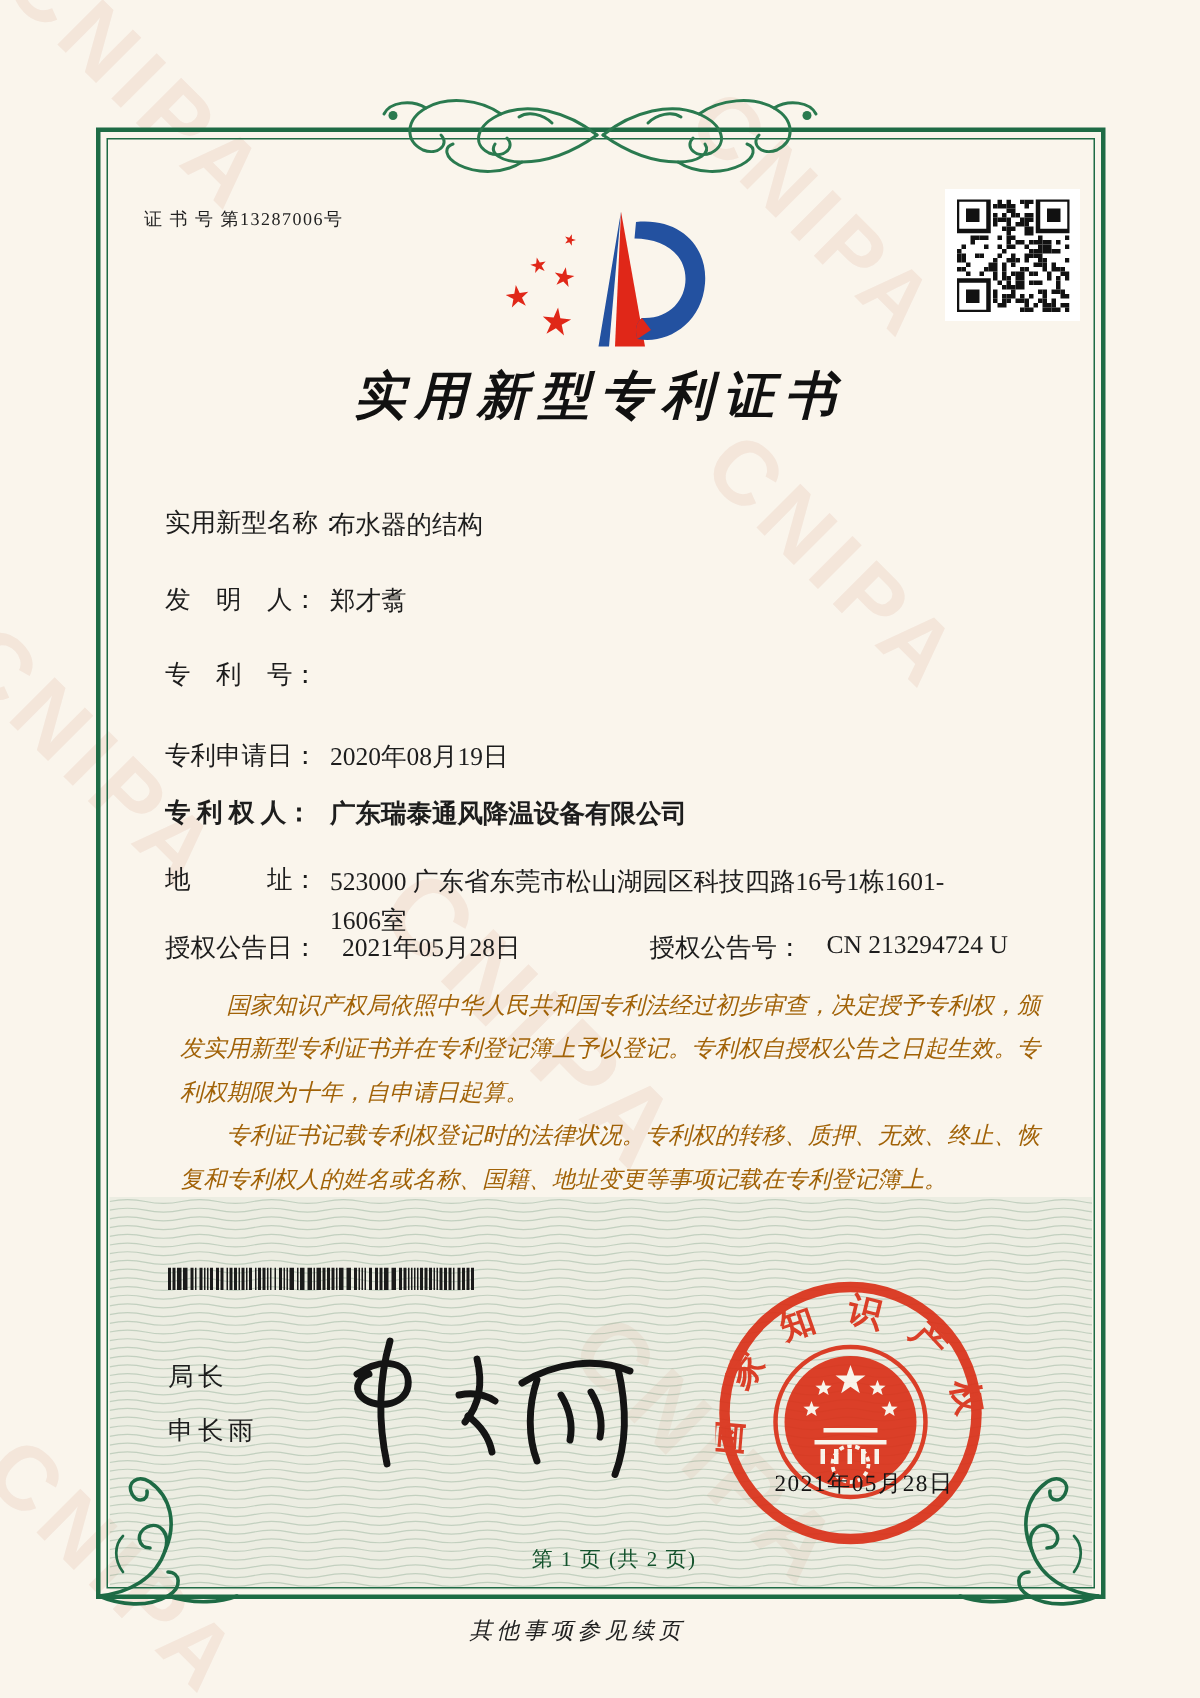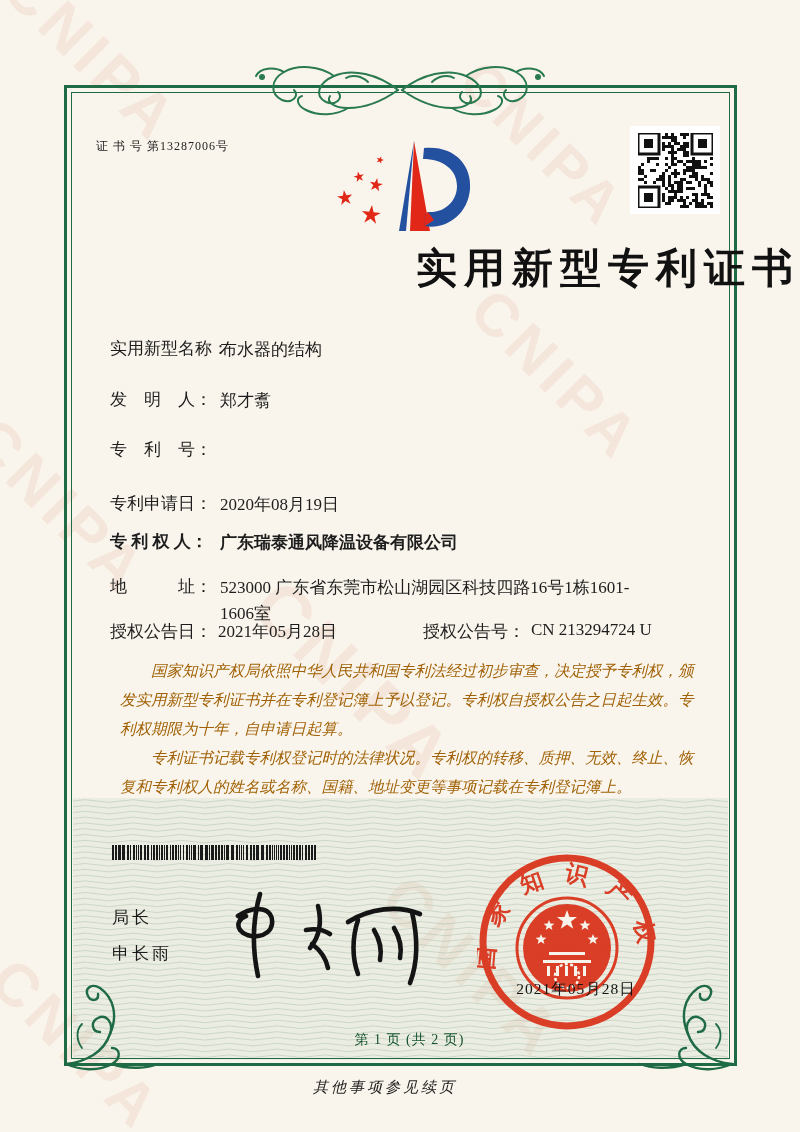--- a/index.html
+++ b/index.html
@@ -15,28 +15,28 @@
          border:3px solid #1e6b45;}
   .frame::after{content:"";position:absolute;left:4px;top:4px;right:4px;bottom:4px;
          border:1px solid #1e6b45;}
   
   .waves{position:absolute;left:73px;top:798px;width:655px;height:262px;
          background:rgba(205,220,202,0.30);overflow:hidden;}
   
   .cert-no{position:absolute;left:96px;top:138px;font-size:12px;letter-spacing:1px;color:#222;}
   .qr-wrap{position:absolute;left:630px;top:126px;width:90px;height:88px;background:#fff;}
   .qr-wrap svg{position:absolute;left:8px;top:7px;}
-  .title{position:absolute;left:0;top:241px;width:800px;text-align:right;
-         font-size:41px;font-weight:bold;letter-spacing:7px;color:#111;}
+  .title{position:absolute;left:0;top:241px;width:800px;text-align:center;
+         font-size:34px;font-weight:bold;letter-spacing:7px;color:#111;font-style:italic;}
   
   .field{position:absolute;left:110px;display:flex;font-size:17px;color:#1d1d1d;}
   .field .lbl{width:108px;flex:0 0 108px;white-space:pre;}
   .field .val{margin-left:2px;max-width:440px;line-height:1.55;}
   .field2{position:absolute;left:110px;display:flex;font-size:17px;color:#1d1d1d;}
-  .field2 .pair{display:flex;}
+  .field2 .pair{display:flex;gap:10px;}
   
   .body-text{position:absolute;left:120px;top:656px;width:582px;
              font-style:italic;font-size:15.5px;line-height:29px;color:#a16207;}
   .body-text p{margin:0;text-indent:2em;}
   
   .barcode{position:absolute;left:112px;top:845px;}
   
   .sig-title{position:absolute;left:112px;top:906px;font-family:"Liberation Sans","DejaVu Sans",sans-serif;
              font-size:17px;letter-spacing:3px;color:#1c1c1c;}
   .sig-name{position:absolute;left:112px;top:942px;font-family:"Liberation Sans","DejaVu Sans",sans-serif;

